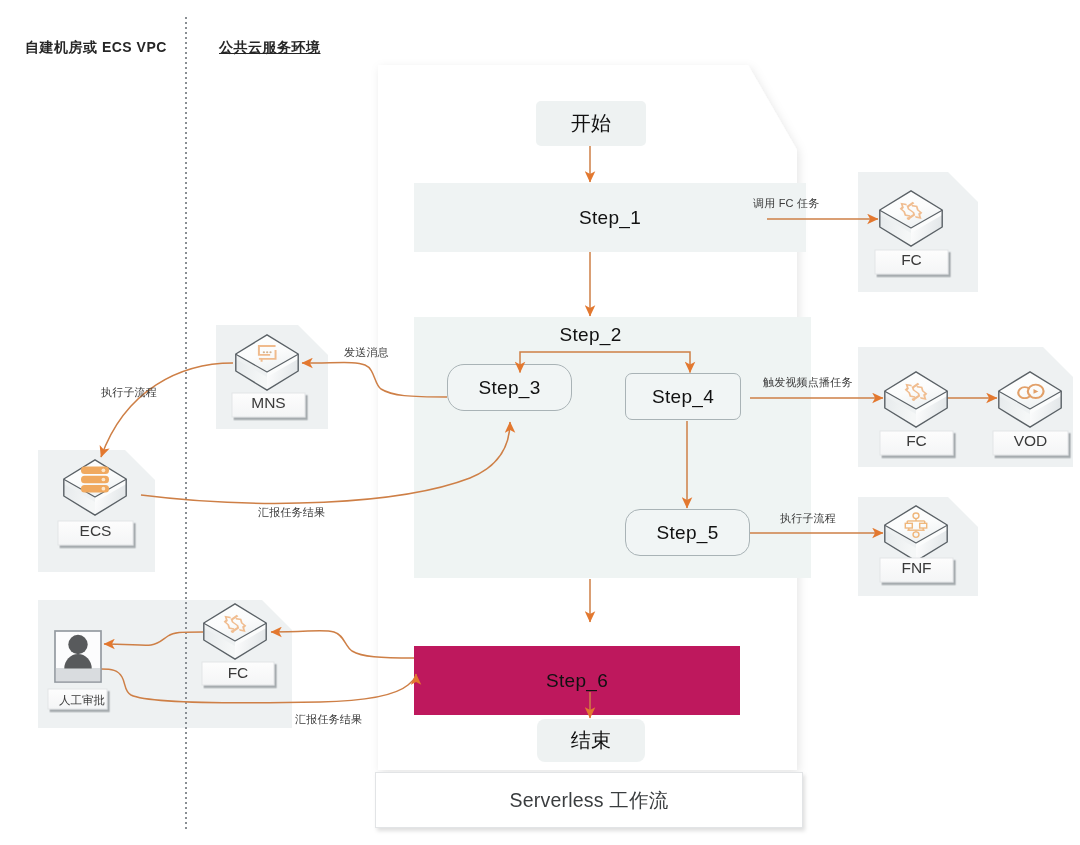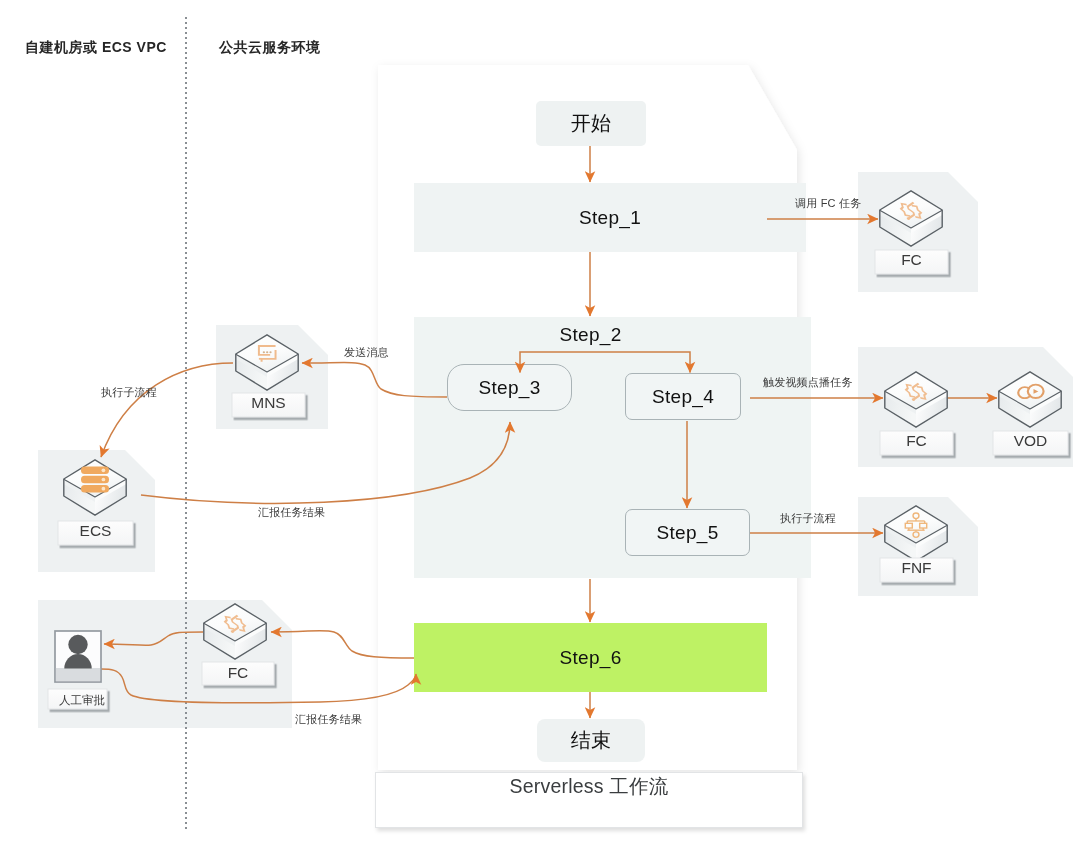--- a/index.html
+++ b/index.html
@@ -50,21 +50,21 @@
     <path d="M858 497 L948 497 L978 527 L978 596 L858 596 Z" fill="#eef1f2"></path>
     <path d="M216 325 L298 325 L328 355 L328 429 L216 429 Z" fill="#eef1f2"></path>
     <path d="M38 450 L125 450 L155 480 L155 572 L38 572 Z" fill="#eef1f2"></path>
     <path d="M38 600 L262 600 L292 630 L292 728 L38 728 Z" fill="#eef1f2"></path>
   </svg>
 
   <div class="abs" style="left:185px;top:17px;width:2px;height:814px;
               background:repeating-linear-gradient(to bottom,#8a8f94 0px,#8a8f94 2px,transparent 2px,transparent 5px);"></div>
 
   <div class="abs zone-label" style="left:17px;top:40px;margin-left:8px;">自建机房或 ECS VPC</div>
-  <div class="abs zone-label" style="left:219px;top:40px;">公共云服务环境</div>
+  <div class="abs zone-label" style="left:219px;top:40px;text-decoration:underline;">公共云服务环境</div>
 
   <div class="abs step-box" style="left:536px;top:101px;width:110px;height:45px;background:#eef2f2;border-radius:5px;font-size:20px;">
     <span>开始</span>
   </div>
 
   <div class="abs step-box" style="left:414px;top:183px;width:392px;height:69px;background:#eff3f3;">
     <span>Step_1</span>
   </div>
 
   <div class="abs" style="left:414px;top:317px;width:353px;height:261px;background:#eff4f3;padding-left:44px;">
@@ -74,34 +74,34 @@
   </div>
 
   <div class="abs step-box" style="left:447px;top:364px;width:125px;height:47px;background:#f1f5f5;border:1.3px solid #a9b3b6;border-radius:17px;box-sizing:border-box;justify-content:center;">
     <span>Step_3</span>
   </div>
 
   <div class="abs step-box" style="left:625px;top:373px;width:116px;height:47px;background:#f1f5f5;border:1.3px solid #a9b3b6;border-radius:7px;box-sizing:border-box;">
     <span>Step_4</span>
   </div>
 
-  <div class="abs step-box" style="left:625px;top:509px;width:125px;height:47px;background:#f1f5f5;border:1.3px solid #a9b3b6;border-radius:7px;box-sizing:border-box;">
+  <div class="abs step-box" style="left:625px;top:509px;width:125px;height:47px;background:#f1f5f5;border:1.3px solid #a9b3b6;border-radius:15px;box-sizing:border-box;">
     <span>Step_5</span>
   </div>
 
-  <div class="abs step-box" style="left:414px;top:623px;width:353px;height:69px;background:#bef264;">
+  <div class="abs step-box" style="left:414px;top:646px;width:326px;height:69px;background:#be185d;">
     <span>Step_6</span>
   </div>
 
   <div class="abs step-box" style="left:537px;top:719px;width:108px;height:43px;background:#eef2f2;border-radius:8px;font-size:20px;">
     <span>结束</span>
   </div>
 
   <div class="abs" style="left:375px;top:772px;width:428px;height:56px;background:#ffffff;border:1px solid #e2e4e6;box-sizing:border-box;
-              box-shadow:2px 3px 4px rgba(0,0,0,0.13);display:flex;align-items:flex-start;justify-content:center;">
+              box-shadow:2px 3px 4px rgba(0,0,0,0.13);display:flex;align-items:center;justify-content:center;">
     <span style="font-size:19.5px;color:#3a3d3f;letter-spacing:.2px;">Serverless 工作流</span>
   </div>
 
   <svg class="svg-layer" width="1080" height="845" viewBox="0 0 1080 845">
     <defs>
       <marker id="ah" viewBox="0 0 12 11" refX="11.2" refY="5.5" markerWidth="12" markerHeight="11" orient="auto-start-reverse" markerUnits="userSpaceOnUse">
         <path d="M11.6 5.5 L0.4 0.2 L3.3 5.5 L0.4 10.8 Z" fill="#e3782f"></path>
       </marker>
     </defs>
     <g fill="none" stroke="#ce7f46" stroke-width="1.5" stroke-linecap="butt">
@@ -133,21 +133,21 @@
       <path d="M141 495 C 260 510 400 505 470 478 C 497 467 510 448 510 422" marker-end="url(#ah)"></path>
 
       <path d="M414 658 C 380 658 362 657 352 651 C 345 646 344 635 334 632 C 324 629 310 632 271 632" marker-end="url(#ah)"></path>
 
       <path d="M203 632 C 180 632 174 632 168 636 C 162 640 159 644 151 645 C 143 646 128 644 104 644" marker-end="url(#ah)"></path>
 
       <path d="M101 669 C 112 669 118 670 122 677 C 126 684 124 691 131 695 C 145 702 220 704 320 702 C 370 701 396 695 408 685 C 413 681 416 677 416 674" marker-end="url(#ah)"></path>
     </g>
   </svg>
 
-  <div class="abs edge-label" style="left:795px;top:198px;">调用 FC 任务</div>
+  <div class="abs edge-label" style="left:753px;top:198px;">调用 FC 任务</div>
   <div class="abs edge-label" style="left:763px;top:377px;">触发视频点播任务</div>
   <div class="abs edge-label" style="left:780px;top:513px;">执行子流程</div>
   <div class="abs edge-label" style="left:344px;top:347px;">发送消息</div>
   <div class="abs edge-label" style="left:101px;top:387px;">执行子流程</div>
   <div class="abs edge-label" style="left:258px;top:507px;">汇报任务结果</div>
   <div class="abs edge-label" style="left:295px;top:714px;">汇报任务结果</div>
 
   <svg class="svg-layer" width="1080" height="845" viewBox="0 0 1080 845">
 
     <symbol id="cube" viewBox="0 0 64 57" overflow="visible">

